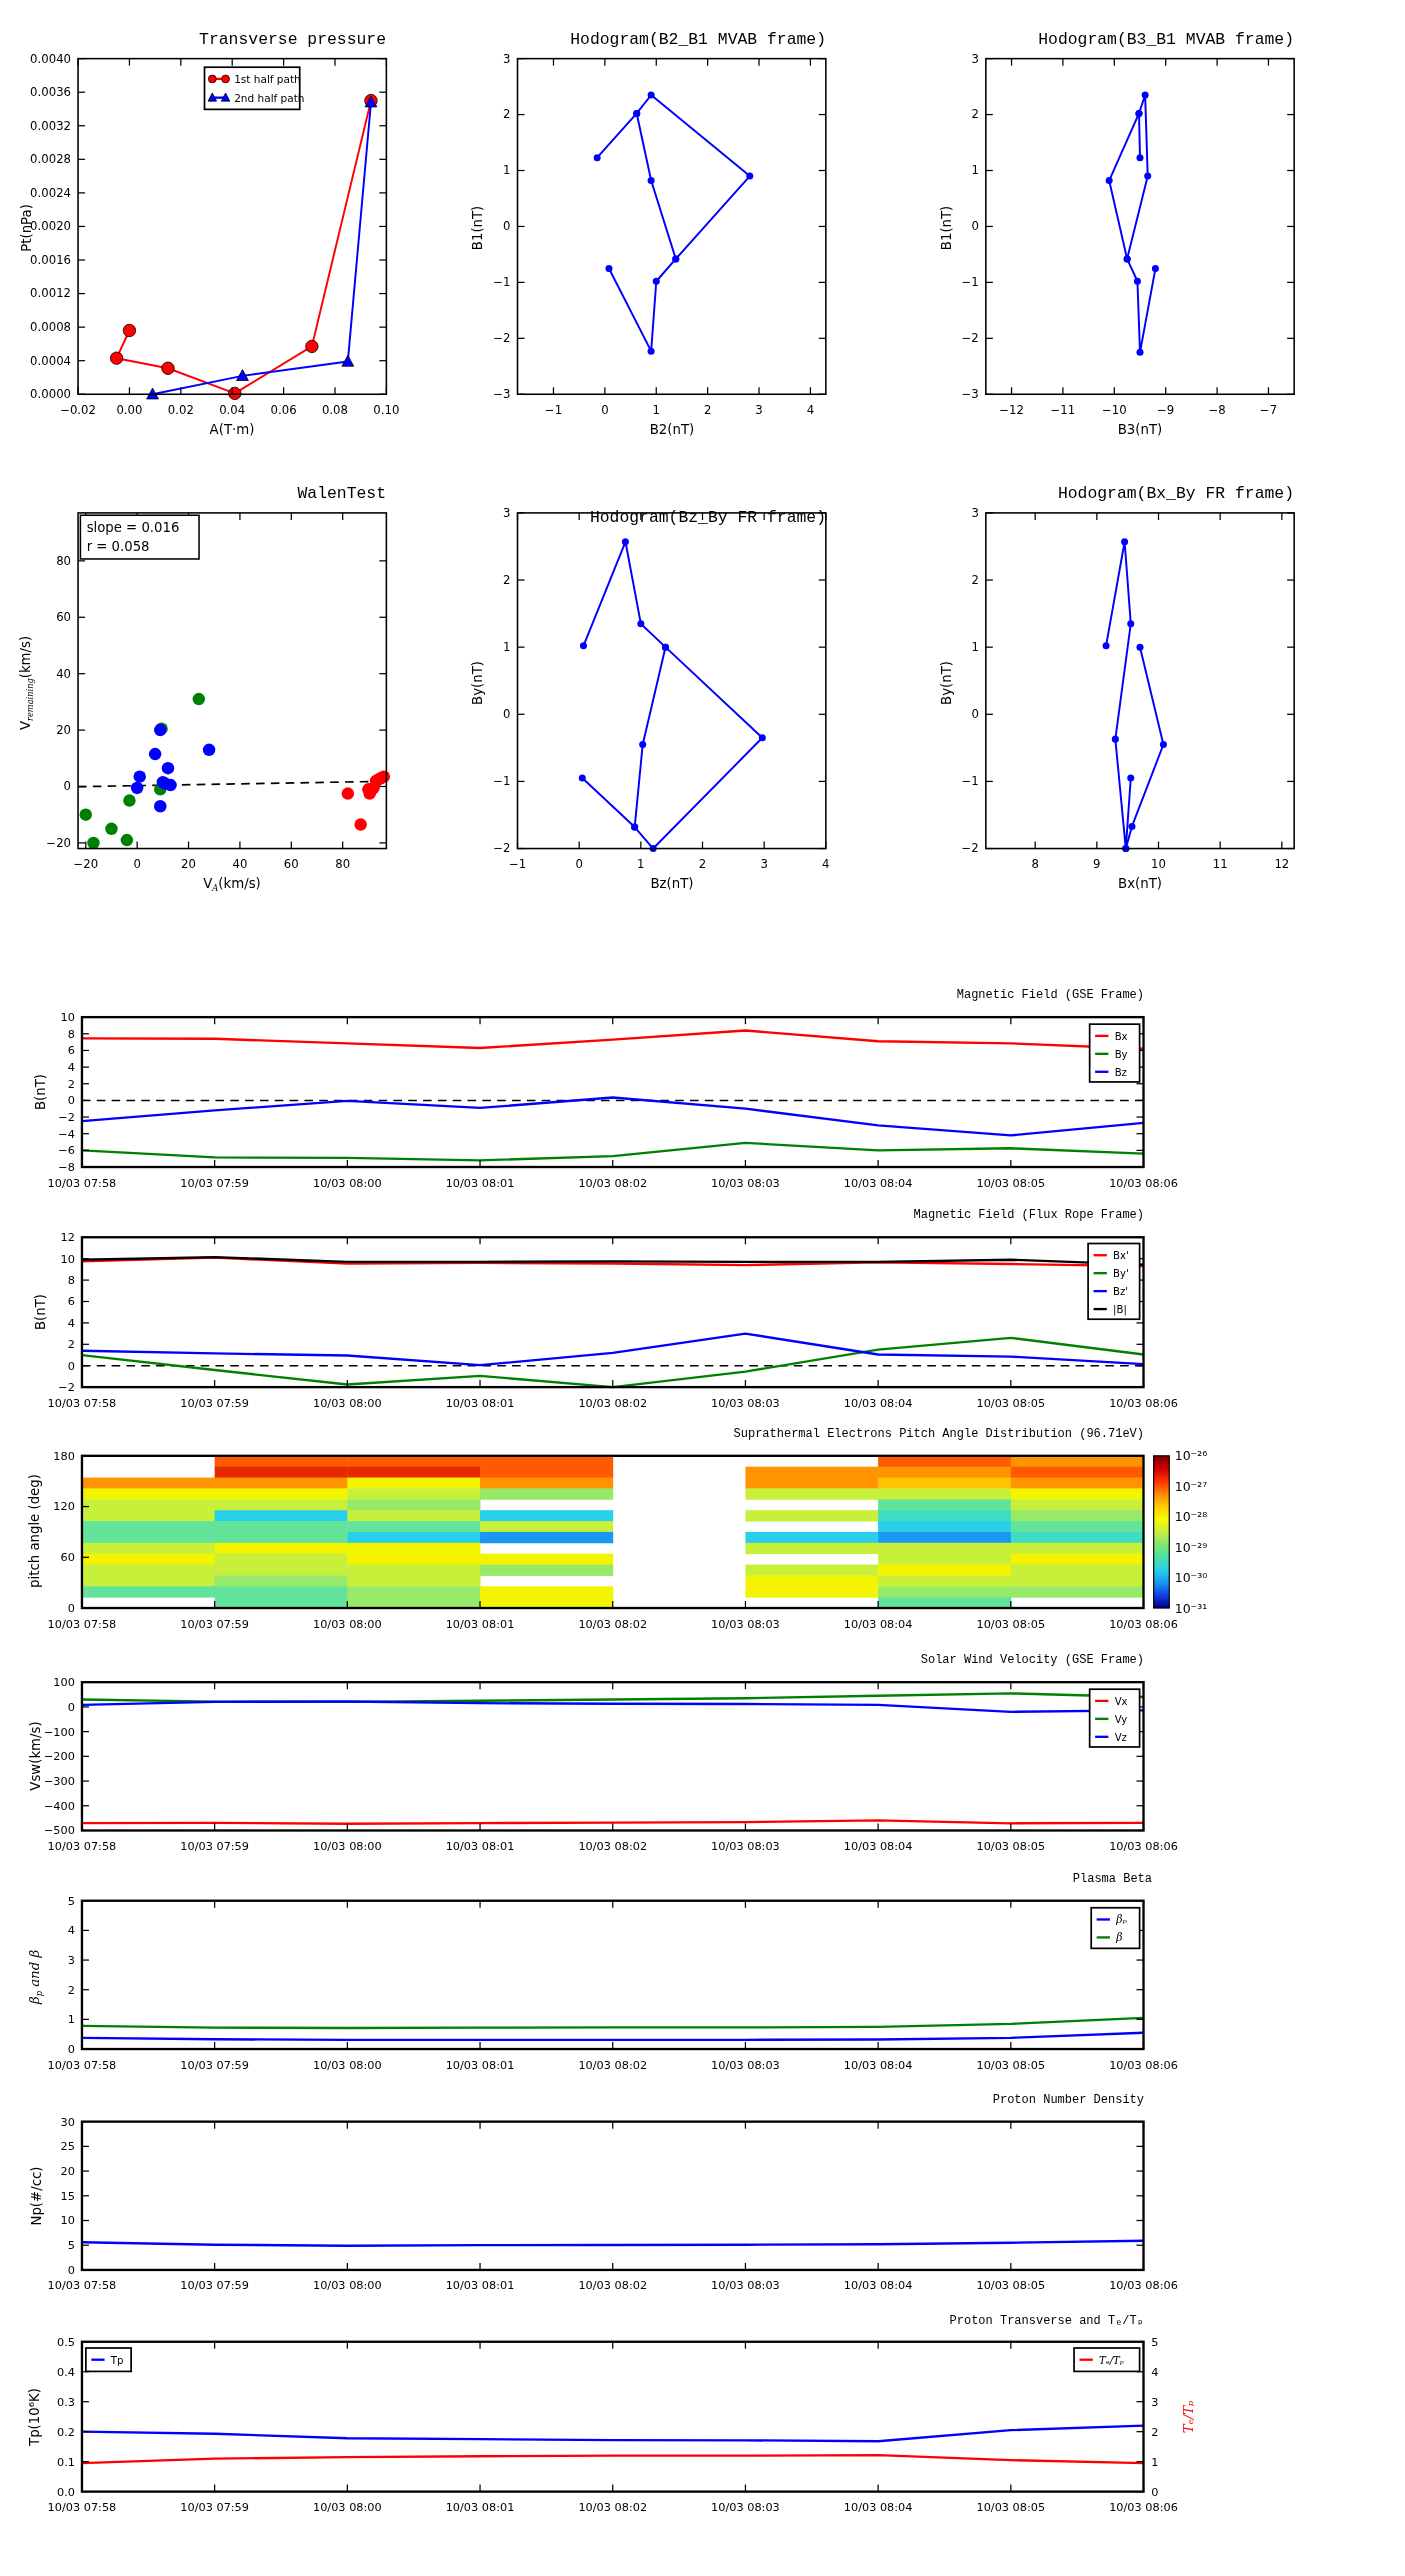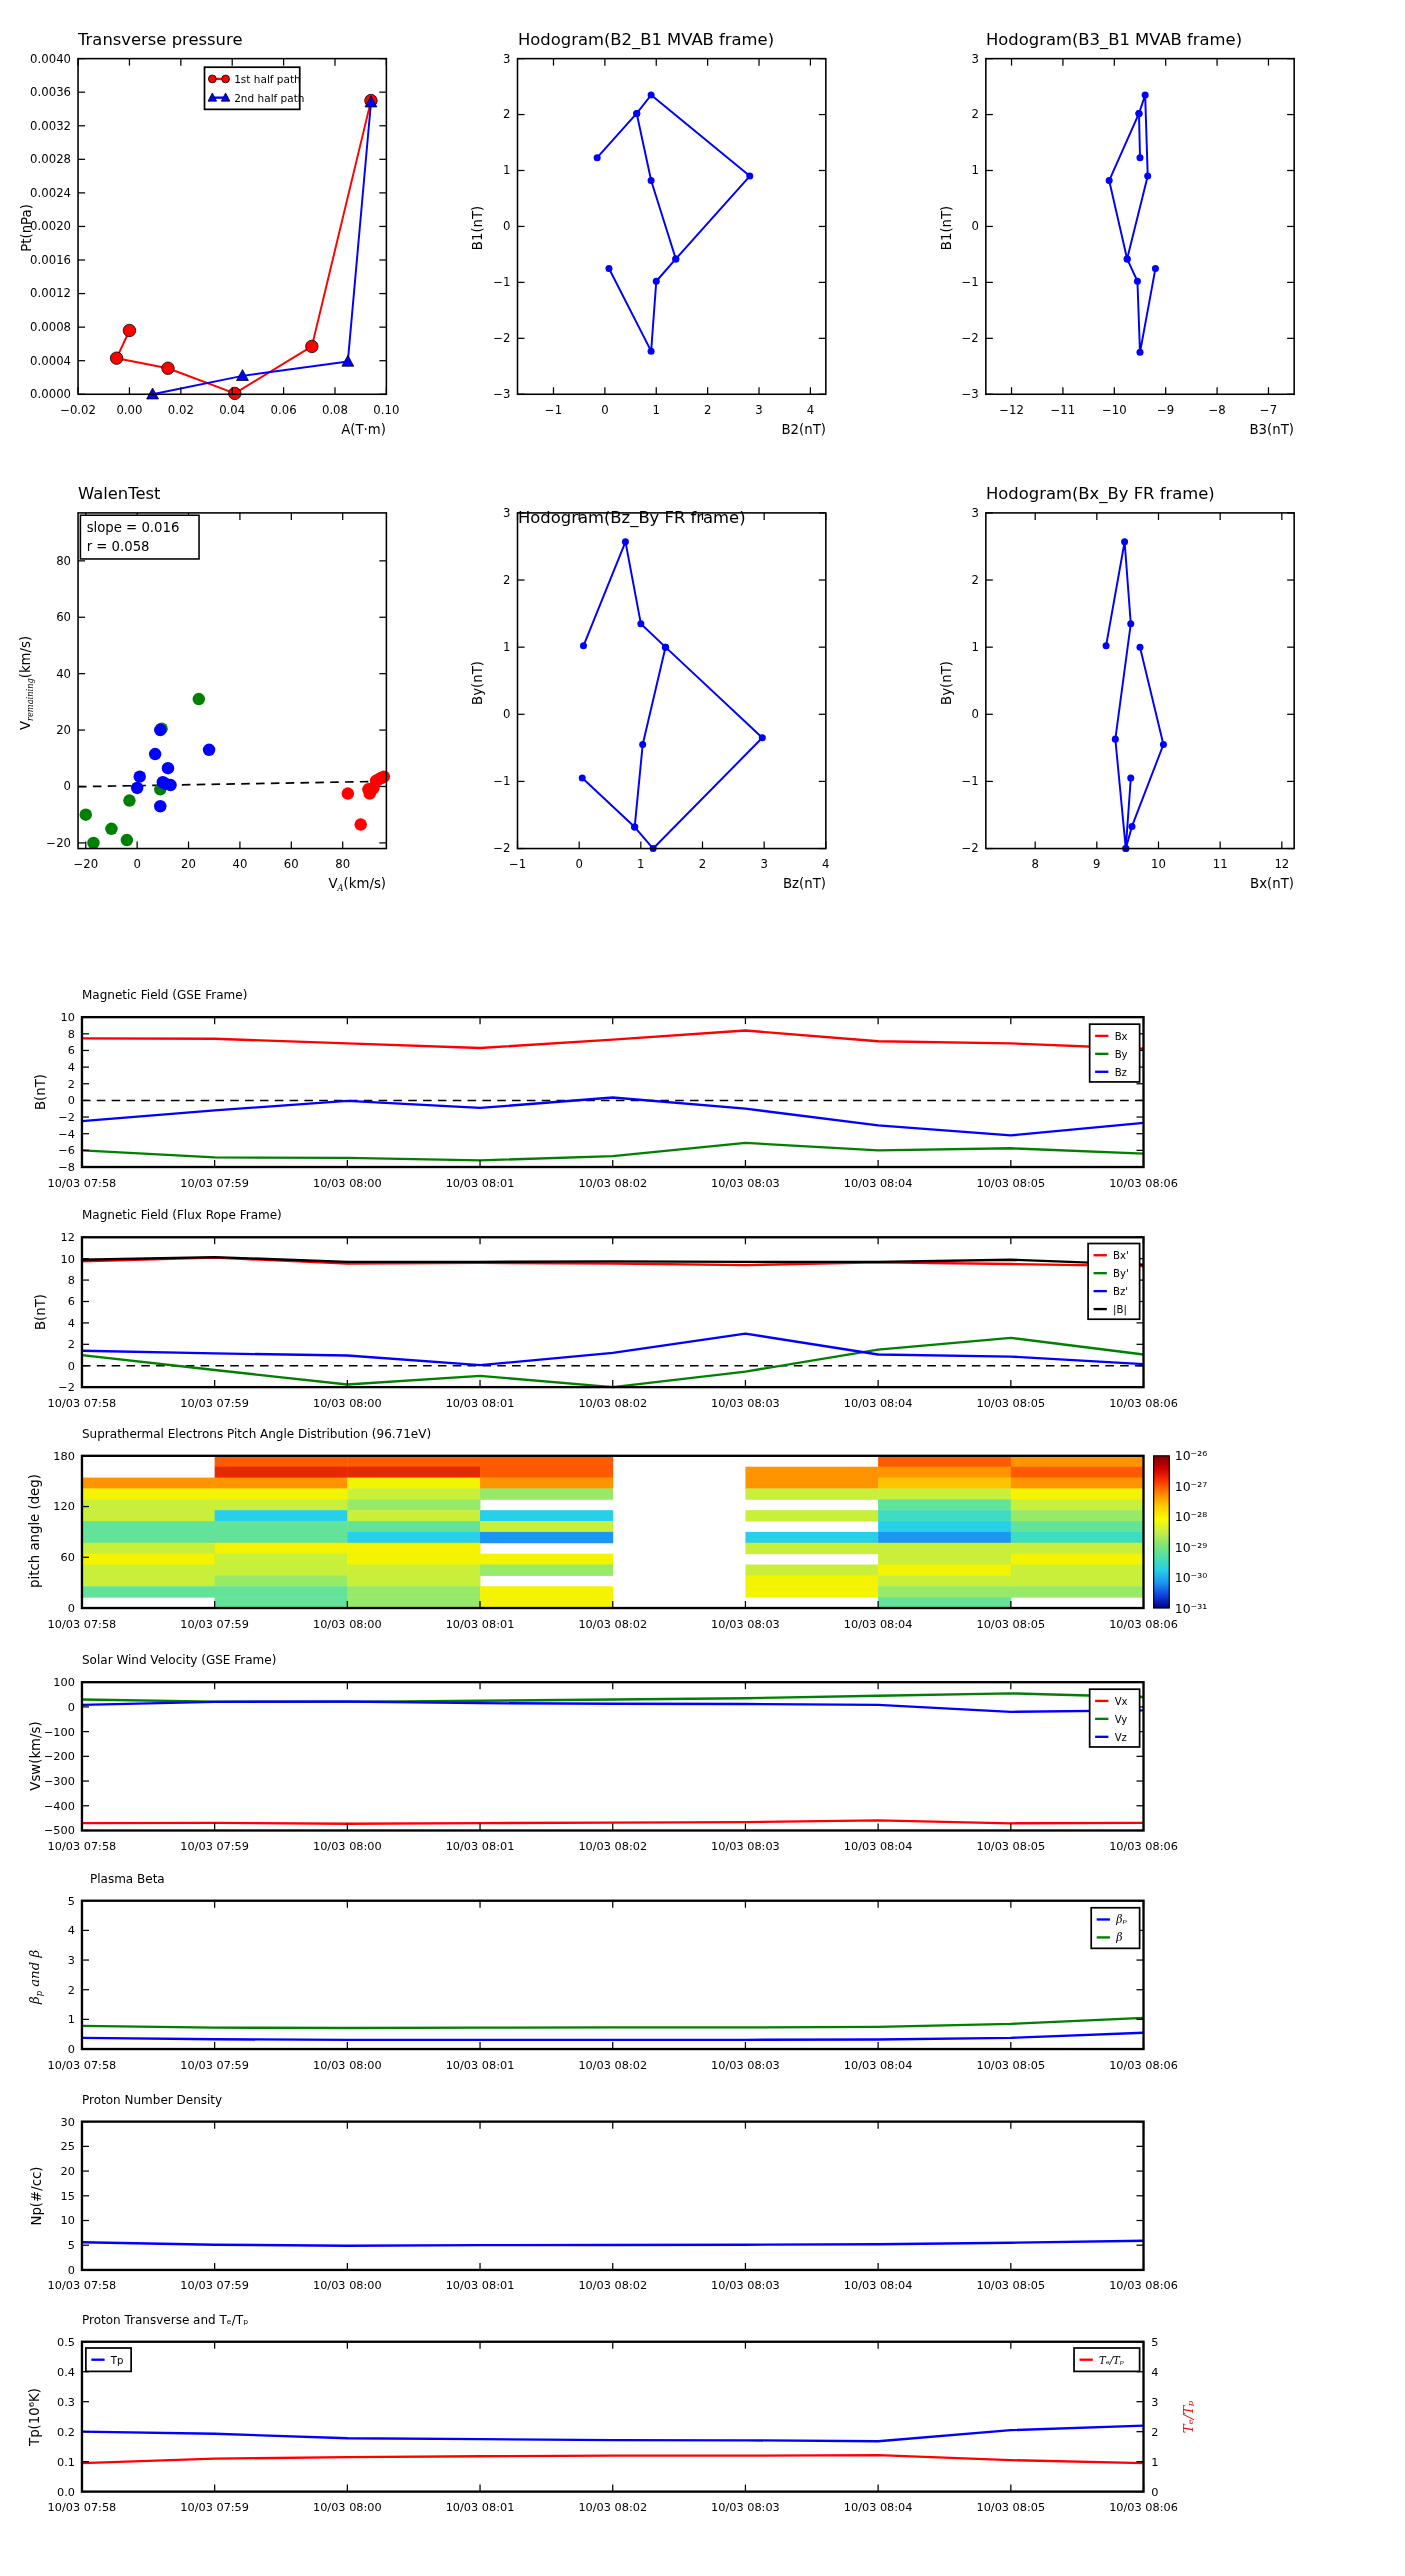--- a/index.html
+++ b/index.html
@@ -1,21 +1,21 @@
 <!DOCTYPE html>
 <html style="font-size:12.5px"><head>
 <meta charset="utf-8">
 <style>
   html,body{margin:0;padding:0;background:#fff;}
   #figure{position:relative;width:1405px;height:2576px;background:#ffffff;
     font-family:"DejaVu Sans","Liberation Sans",sans-serif;color:#000;overflow:hidden;}
   #canvas{position:absolute;left:0;top:0;}
-  .title{position:absolute;text-align:left;font-size:16.4px;white-space:nowrap;}
+  .title{position:absolute;text-align:right;font-size:16.4px;white-space:nowrap;font-family:Liberation Mono, monospace;}
   .ptitle{font-size:12px;}
-  .xlabel{position:absolute;text-align:right;font-size:13.3px;white-space:nowrap;}
+  .xlabel{position:absolute;text-align:center;font-size:13.3px;white-space:nowrap;}
   .ylabel{position:absolute;text-align:center;font-size:13.3px;line-height:20px;
     transform:rotate(-90deg);white-space:nowrap;}
   .sub{font-size:0.62em;font-style:italic;font-family:"DejaVu Serif","Liberation Serif",serif;vertical-align:-0.35em;}
   .math{font-style:italic;font-family:"DejaVu Serif","Liberation Serif",serif;}
   .red{color:#ff0000;}
   svg text{font-family:"DejaVu Sans","Liberation Sans",sans-serif;fill:#000;}
   svg text.mathtxt{font-style:italic;font-family:"DejaVu Serif","Liberation Serif",serif;}
 </style>
 </head>
 <body>

